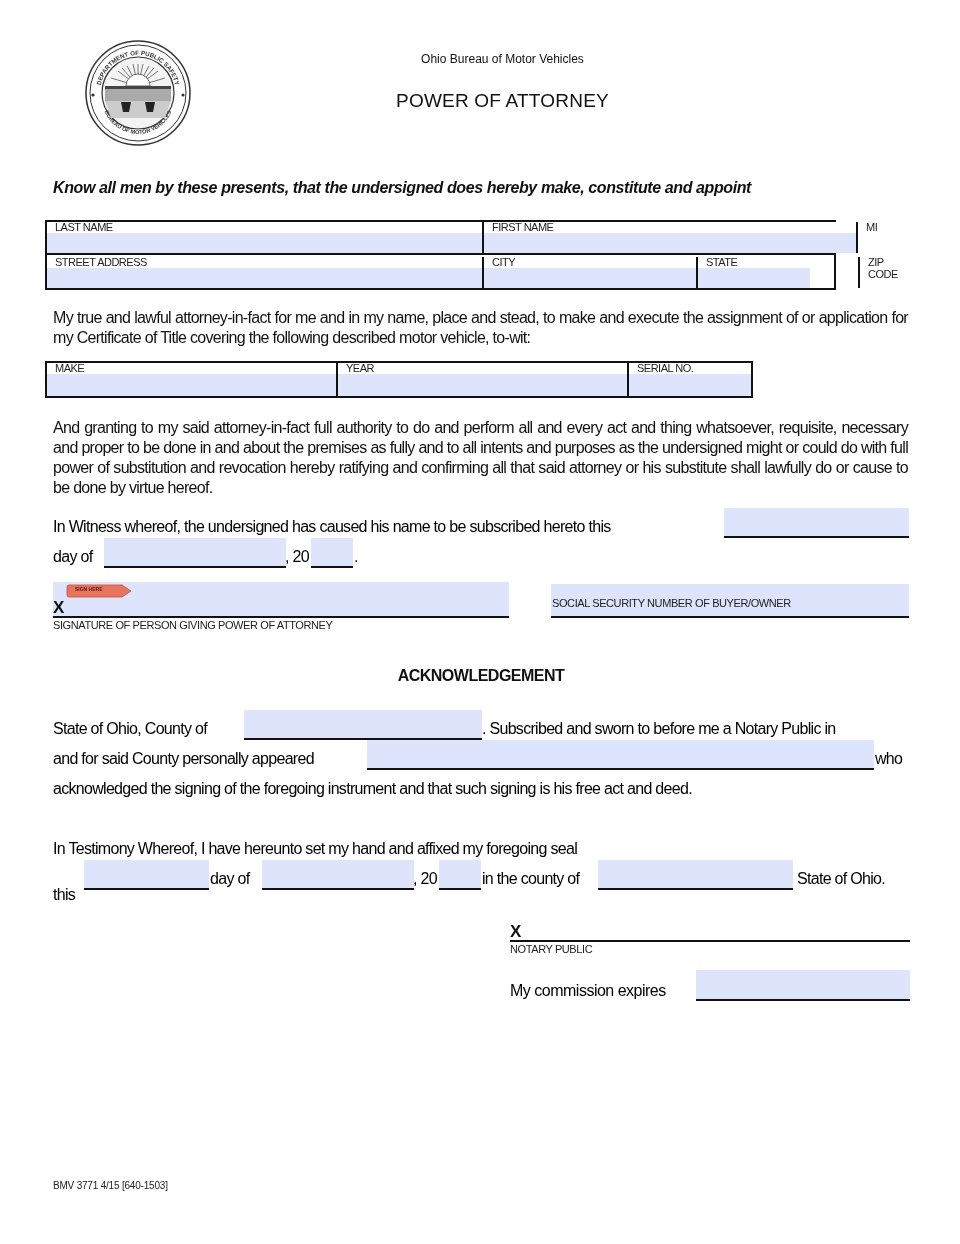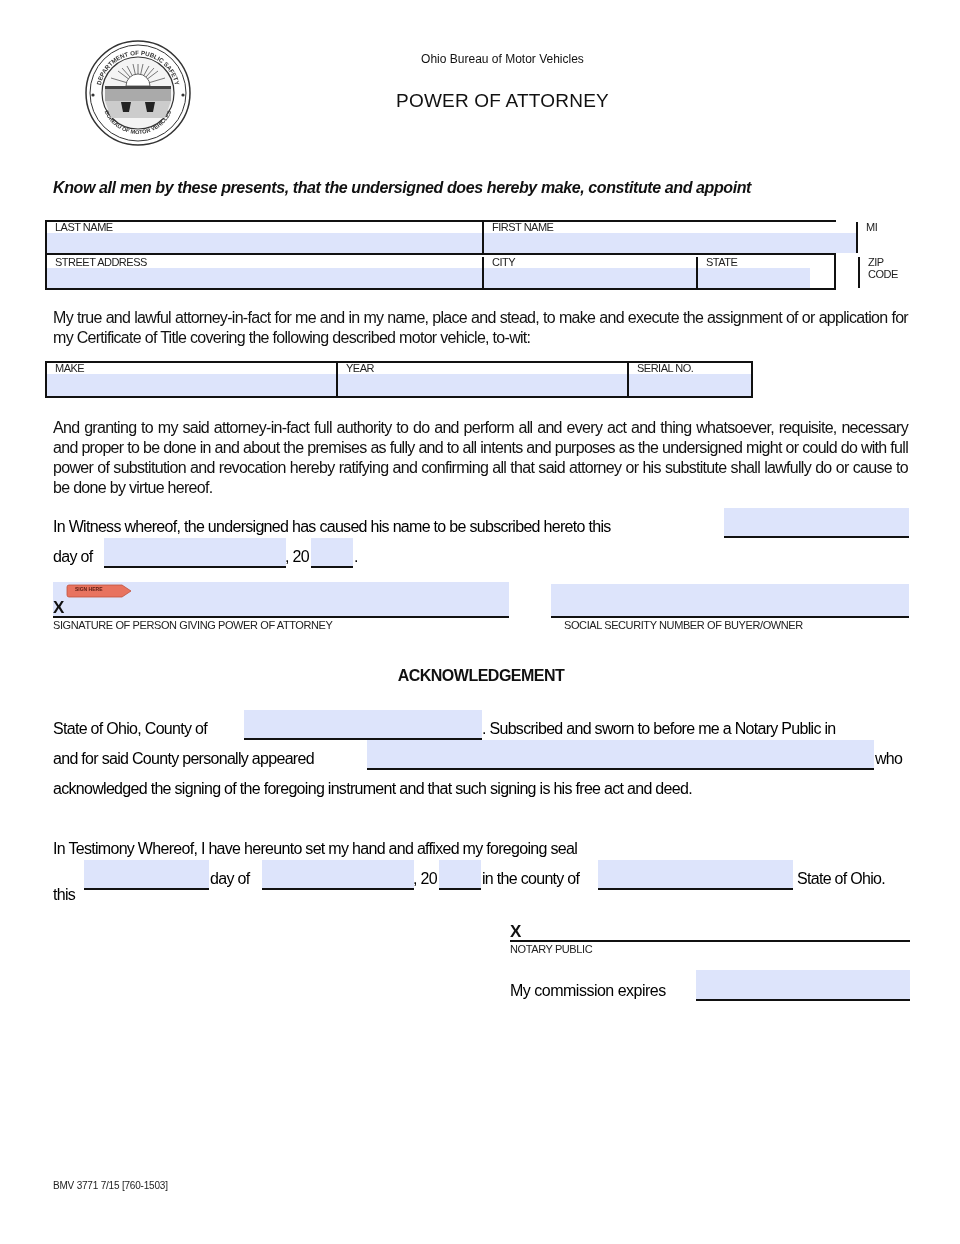--- a/index.html
+++ b/index.html
@@ -158,21 +158,21 @@
     <path d="M 3 1 L 56 1 L 65 7 L 56 13 L 3 13 Q 1 13 1 11 L 1 3 Q 1 1 3 1 Z" fill="#e8735f" stroke="#c0503c" stroke-width="0.8"></path>
   </svg>
   <span style="position:absolute; left:9px; top:2px; font-size:5px; font-weight:bold; color:#5a1a10;">SIGN HERE</span>
 </div>
 <div class="abs x-mark" style="left:53px; top:598px;">X</div>
 <div class="abs caption" style="left:53px; top:619px;">SIGNATURE OF PERSON GIVING POWER OF ATTORNEY</div>
 
 <div class="blank" style="left:551px; top:584px; width:358px; height:34px;">
   <input value="" style="">
 </div>
-<div class="abs caption" style="left:552px; top:619px;margin-left:12px;">SOCIAL SECURITY NUMBER OF BUYER/OWNER</div>
+<div class="abs caption" style="left:552px; top:597px;">SOCIAL SECURITY NUMBER OF BUYER/OWNER</div>
 
 <div class="abs ack">ACKNOWLEDGEMENT</div>
 
 <div class="abs line" style="left:53px; top:720px;">State of Ohio, County of</div>
 <div class="blank" style="left:244px; top:710px; width:238px; height:30px;">
   <input value="" style="">
 </div>
 <div class="abs line" style="left:482px; top:720px;">. Subscribed and sworn to before me a Notary Public in</div>
 
 <div class="abs line" style="left:53px; top:750px;text-align:right;">and for said County personally appeared</div>
@@ -205,13 +205,13 @@
 
 <div class="abs" style="left:510px; top:940px; width:400px; border-bottom:2px solid #111; height:2px;"></div>
 <div class="abs x-mark" style="left:510px; top:922px;">X</div>
 <div class="abs caption" style="left:510px; top:943px;">NOTARY PUBLIC</div>
 
 <div class="abs line" style="left:510px; top:982px; letter-spacing:-0.5px;">My commission expires</div>
 <div class="blank" style="left:696px; top:970px; width:214px; height:31px;">
   <input value="" style="">
 </div>
 
-<div class="abs footer">BMV 3771 7/15 [760-1503]</div>
+<div class="abs footer">BMV 3771 4/15 [640-1503]</div>
 
 </body></html>

